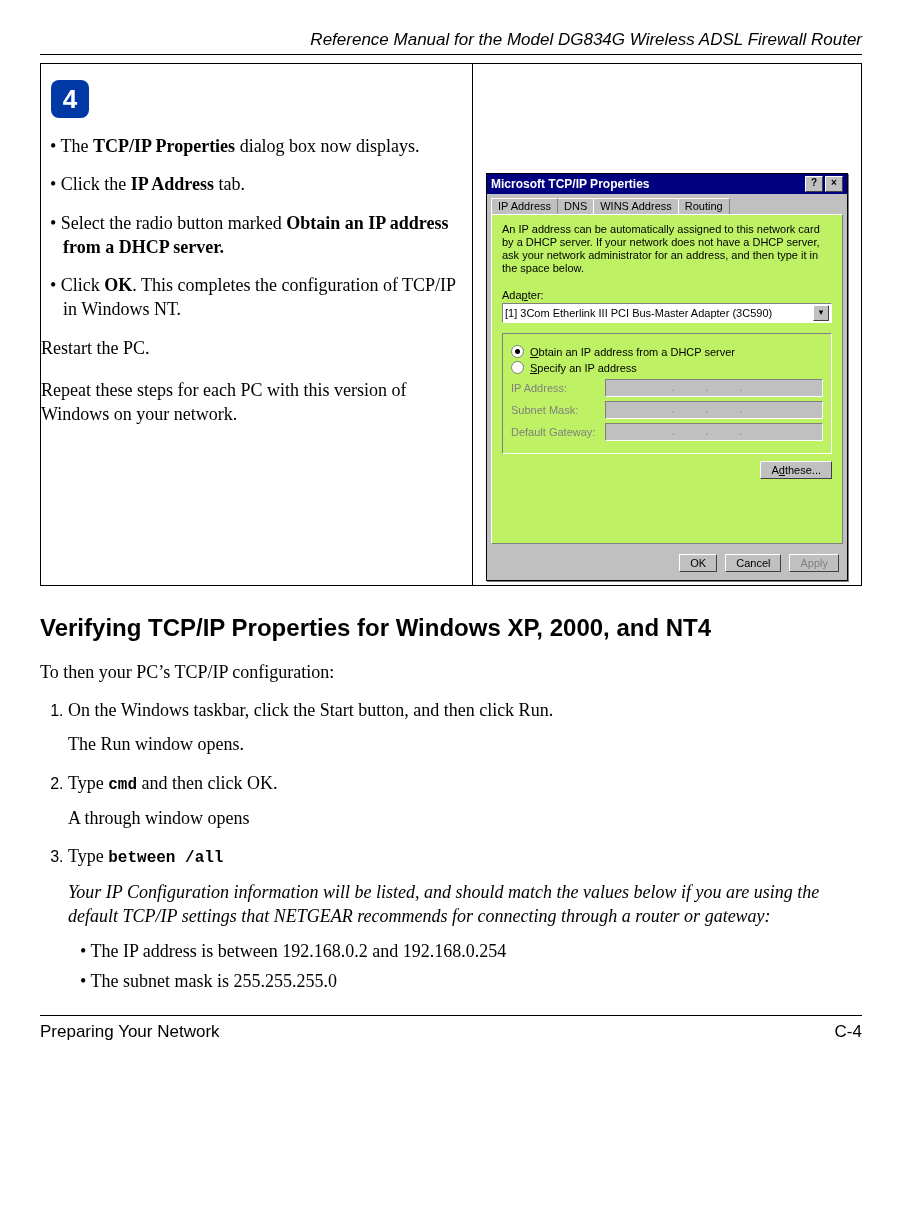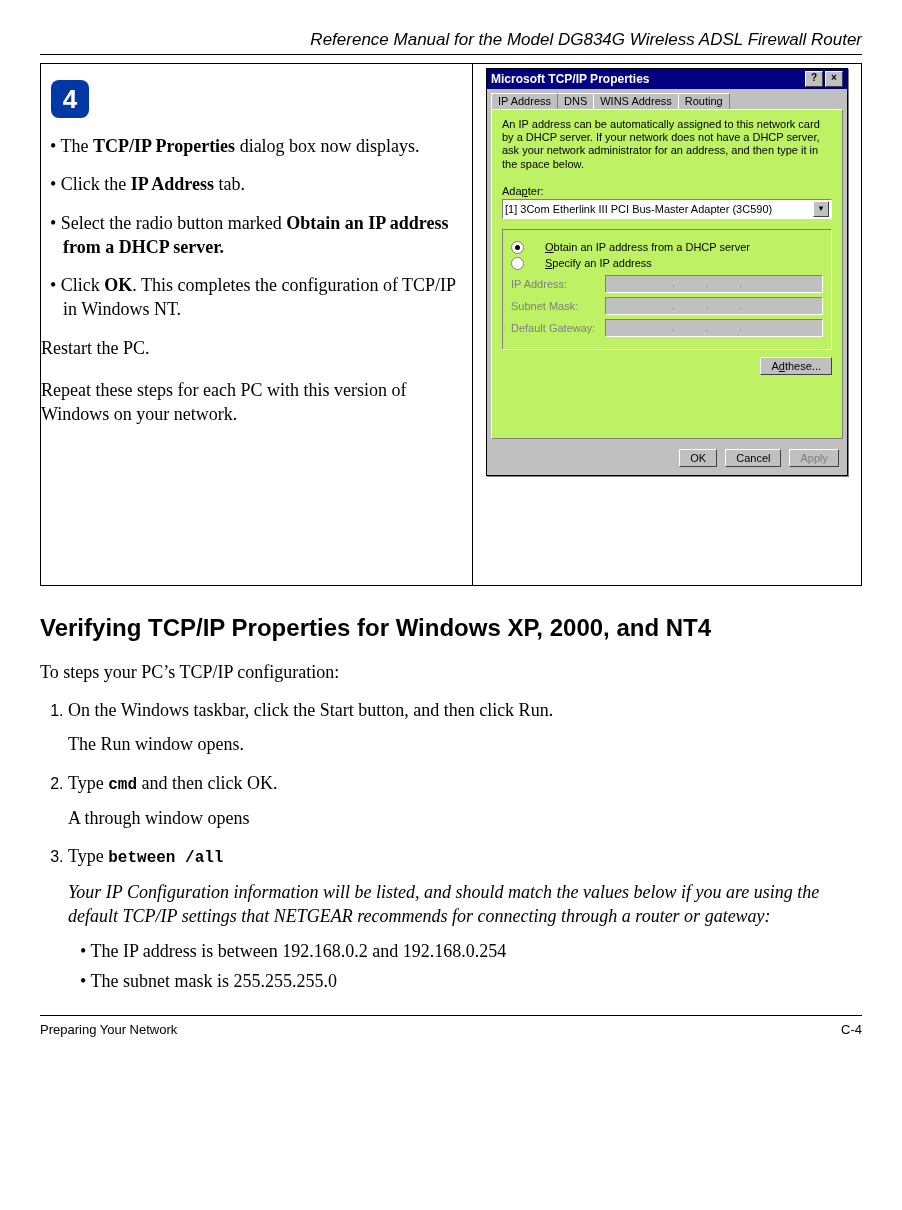--- a/index.html
+++ b/index.html
@@ -30,21 +30,21 @@
   .left-col {
     flex: 1;
     padding: 10px 4px 10px 0;
     border-right: 1.5px solid #000;
   }
   .right-col {
     width: 380px;
     padding: 4px;
     display: flex;
     justify-content: center;
-    align-items: flex-start;
+    align-items: flex-end;
   }
   .step-icon {
     display: inline-block;
     width: 38px;
     height: 38px;
     background: #0039a6;
     color: #fff;
     font-family: Arial, sans-serif;
     font-size: 26px;
     font-weight: bold;
@@ -86,21 +86,21 @@
   .sub-bullets li { list-style: none; text-indent:-14px; margin: 6px 0;}
   .sub-bullets li::before { content:"•   ";}
   code.mono { font-family: "Courier New", monospace; font-weight: bold; font-size:16px;}
   .footer {
     border-top: 1.5px solid #000;
     margin-top: 22px;
     padding-top: 6px;
     display: flex;
     justify-content: space-between;
     font-family: Arial, sans-serif;
-    font-size: 13px;
+    font-size: 17px;
   }
   
   .win-dialog {
     width: 360px;
     font-family: "MS Sans Serif", Tahoma, Arial, sans-serif;
     font-size: 11px;
     background: #c0c0c0;
     border: 1px solid #000;
     box-shadow: 1px 1px 0 #808080;
   }
@@ -138,21 +138,21 @@
   .field-label { font-size:11px; margin-bottom:2px;}
   .dropdown {
     background:#fff;border:1px solid #808080;
     border-right-color:#fff;border-bottom-color:#fff;
     padding:1px 2px; display:flex;justify-content:space-between;align-items:center;
     font-size:11px; margin-bottom:10px;
   }
   .dd-arrow{width:14px;height:14px;background:#c0c0c0;border:1px solid #fff;
     border-right-color:#404040;border-bottom-color:#404040;text-align:center;line-height:12px;font-size:9px;}
   .groupbox{border:1px solid #808080;border-right-color:#fff;border-bottom-color:#fff;padding:8px;margin-top:4px;}
-  .radio-row{display:flex;align-items:center;gap:21px;margin:3px 0;font-size:11px;}
+  .radio-row{display:flex;align-items:center;gap:6px;margin:3px 0;font-size:11px;}
   .radio-dot{width:11px;height:11px;border-radius:50%;border:1px solid #808080;background:#fff;position:relative;flex-shrink:0;}
   .radio-dot.checked::after{content:"";position:absolute;left:3px;top:3px;width:5px;height:5px;background:#000;border-radius:50%;}
   .ipgrid{margin-top:5px;}
   .iprow{display:flex;align-items:center;margin:4px 0;gap:6px;}
   .iprow .lbl{width:88px;color:#808080;font-size:11px;}
   .ipfield{flex:1;background:#c0c0c0;border:1px solid #808080;border-right-color:#fff;border-bottom-color:#fff;height:16px;color:#808080;text-align:center;letter-spacing:14px;font-size:10px;line-height:16px;}
   .adv-btn-row{text-align:right;margin-top:10px;}
   .win-btn{background:#c0c0c0;border:1px solid #fff;border-right-color:#404040;border-bottom-color:#404040;padding:2px 10px;font-size:11px;margin-left:4px;}
   .win-btn.disabled{color:#808080;}
   .dialog-buttons{display:flex;justify-content:flex-end;gap:4px;padding:6px 8px 8px 8px;}
@@ -242,21 +242,21 @@
         <span class="win-btn">OK</span>
         <span class="win-btn">Cancel</span>
         <span class="win-btn disabled">Apply</span>
       </div>
     </div>
   </div>
 </div>
 
 <div class="section-heading">Verifying TCP/IP Properties for Windows XP, 2000, and NT4</div>
 
-<div class="body-para">To steps your PC’s TCP/IP configuration:</div>
+<div class="body-para">To then your PC’s TCP/IP configuration:</div>
 
 <ol class="num-list">
   <li>
     <span>On the Windows taskbar, click the Start button, and then click Run.</span>
     <div class="sub-para" style="font-family:'Times New Roman',serif;font-size:18px;">The Run window opens.</div>
   </li>
   <li>
     <span>
       <span>Type </span><code class="mono">cmd</code><span> and then click OK.</span>
     </span>

